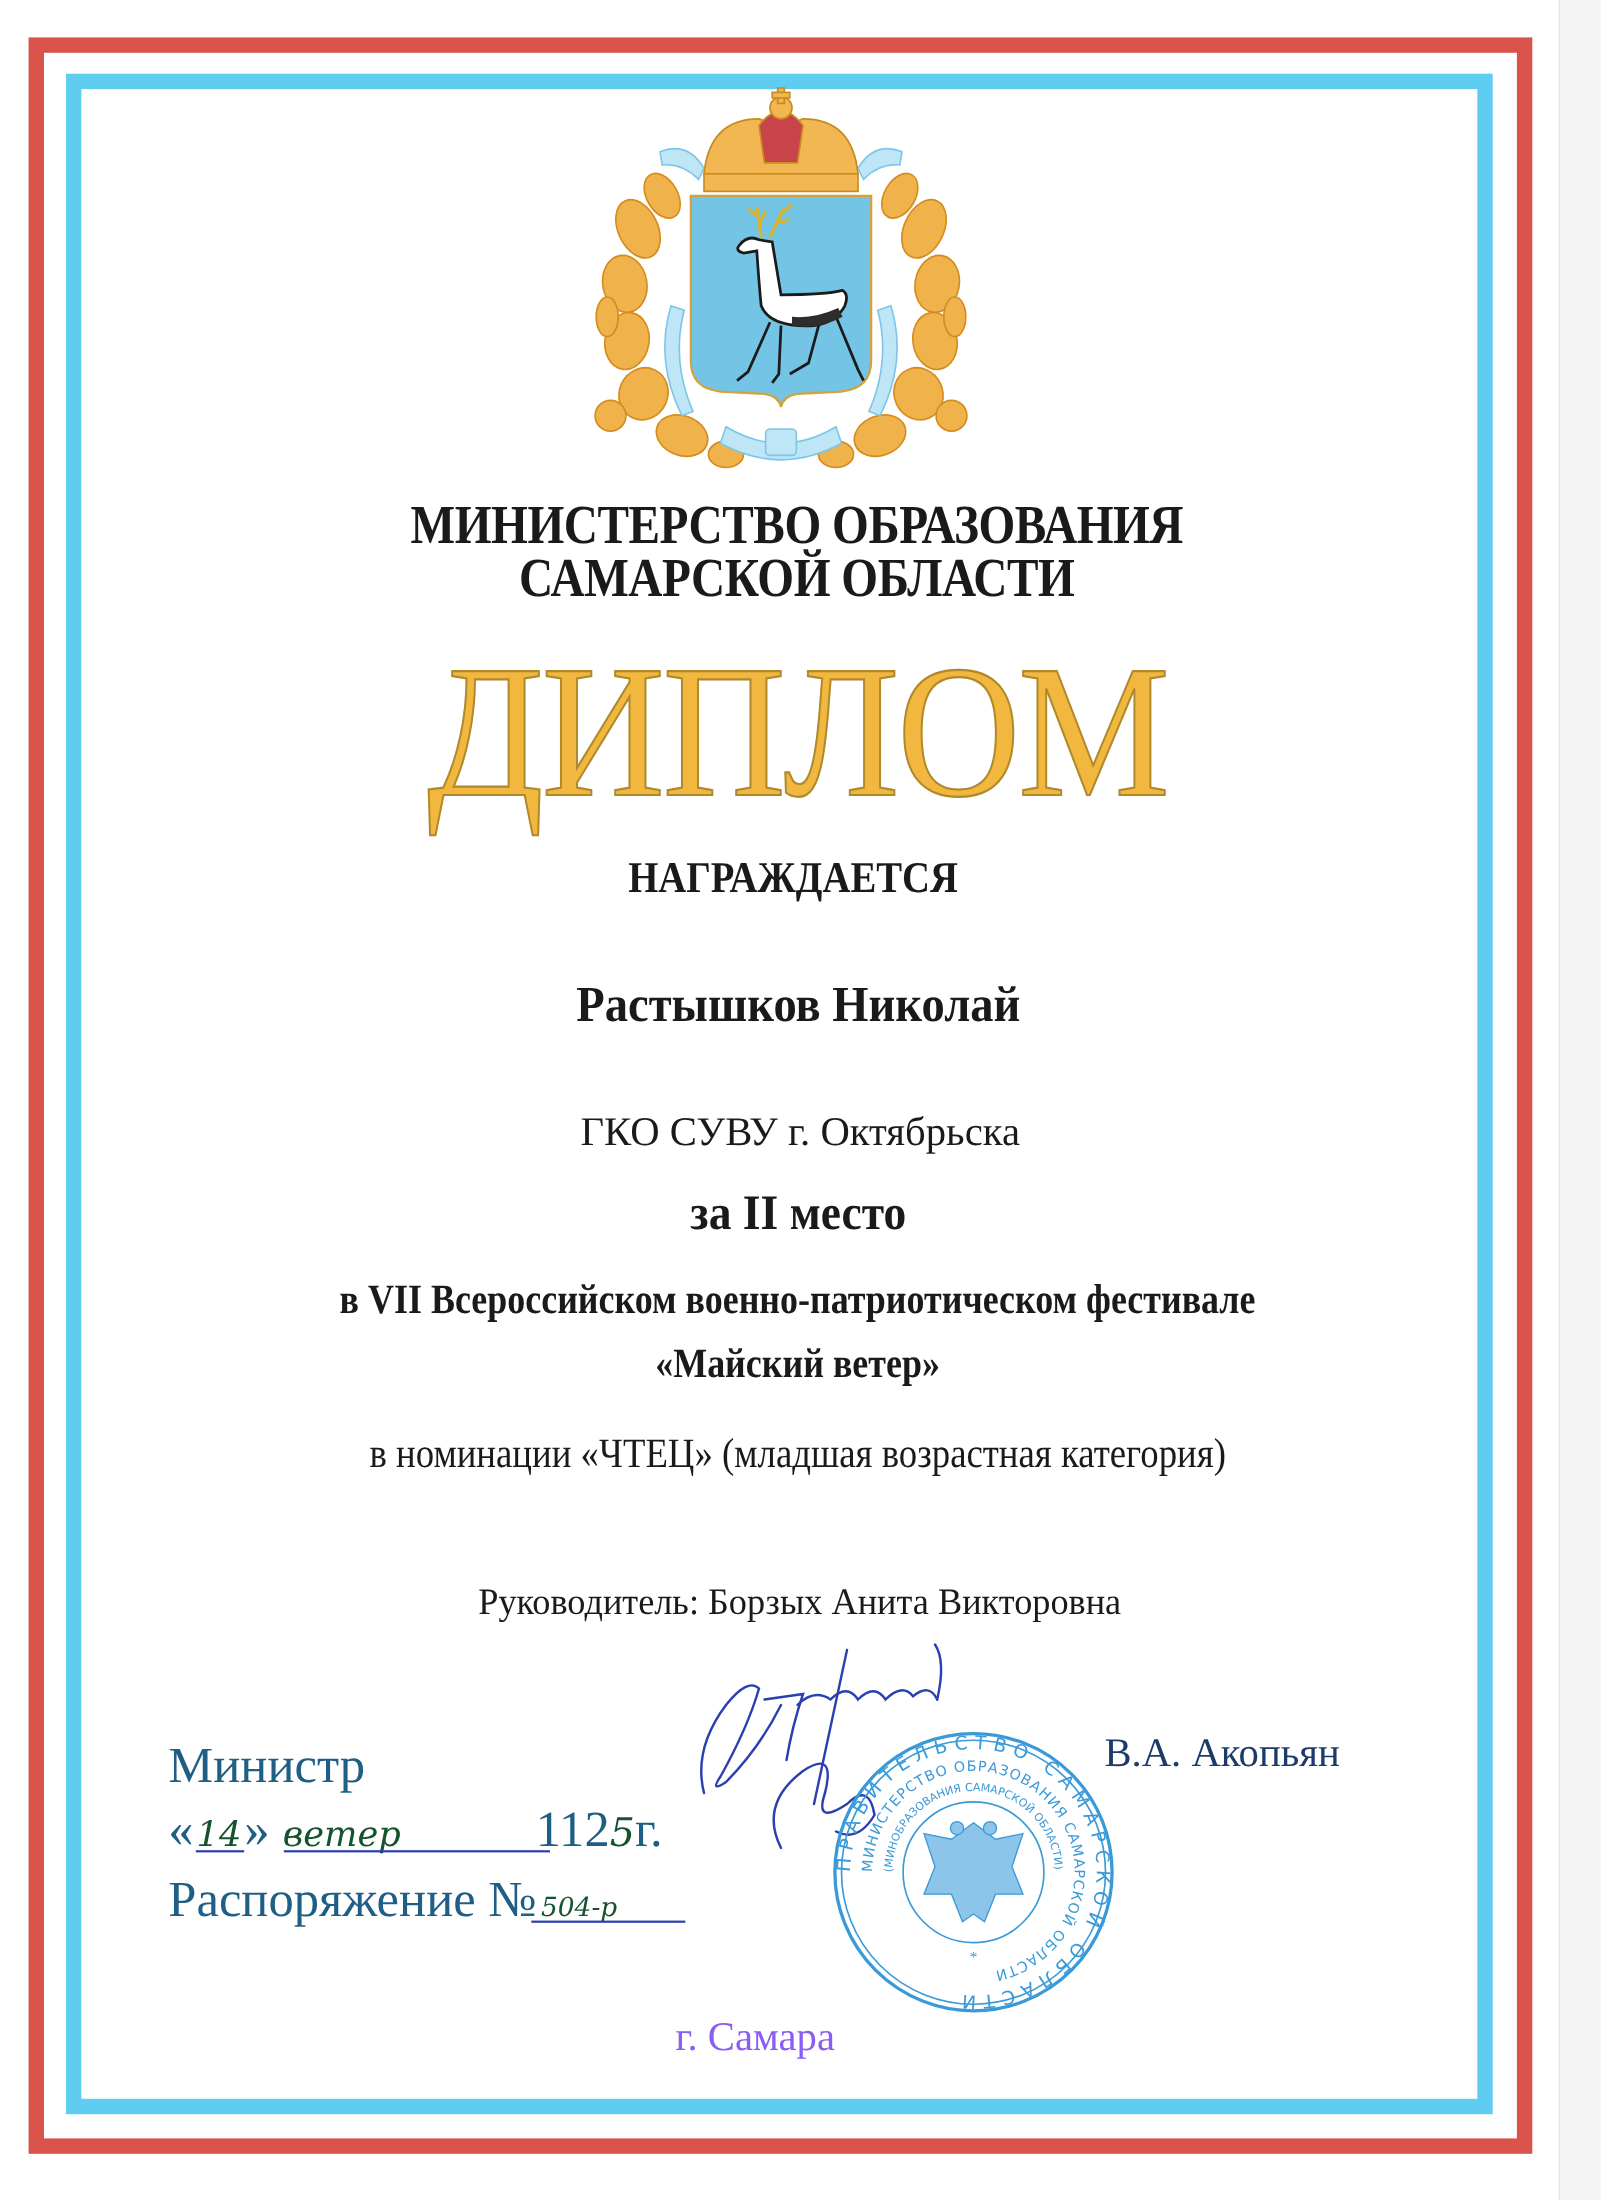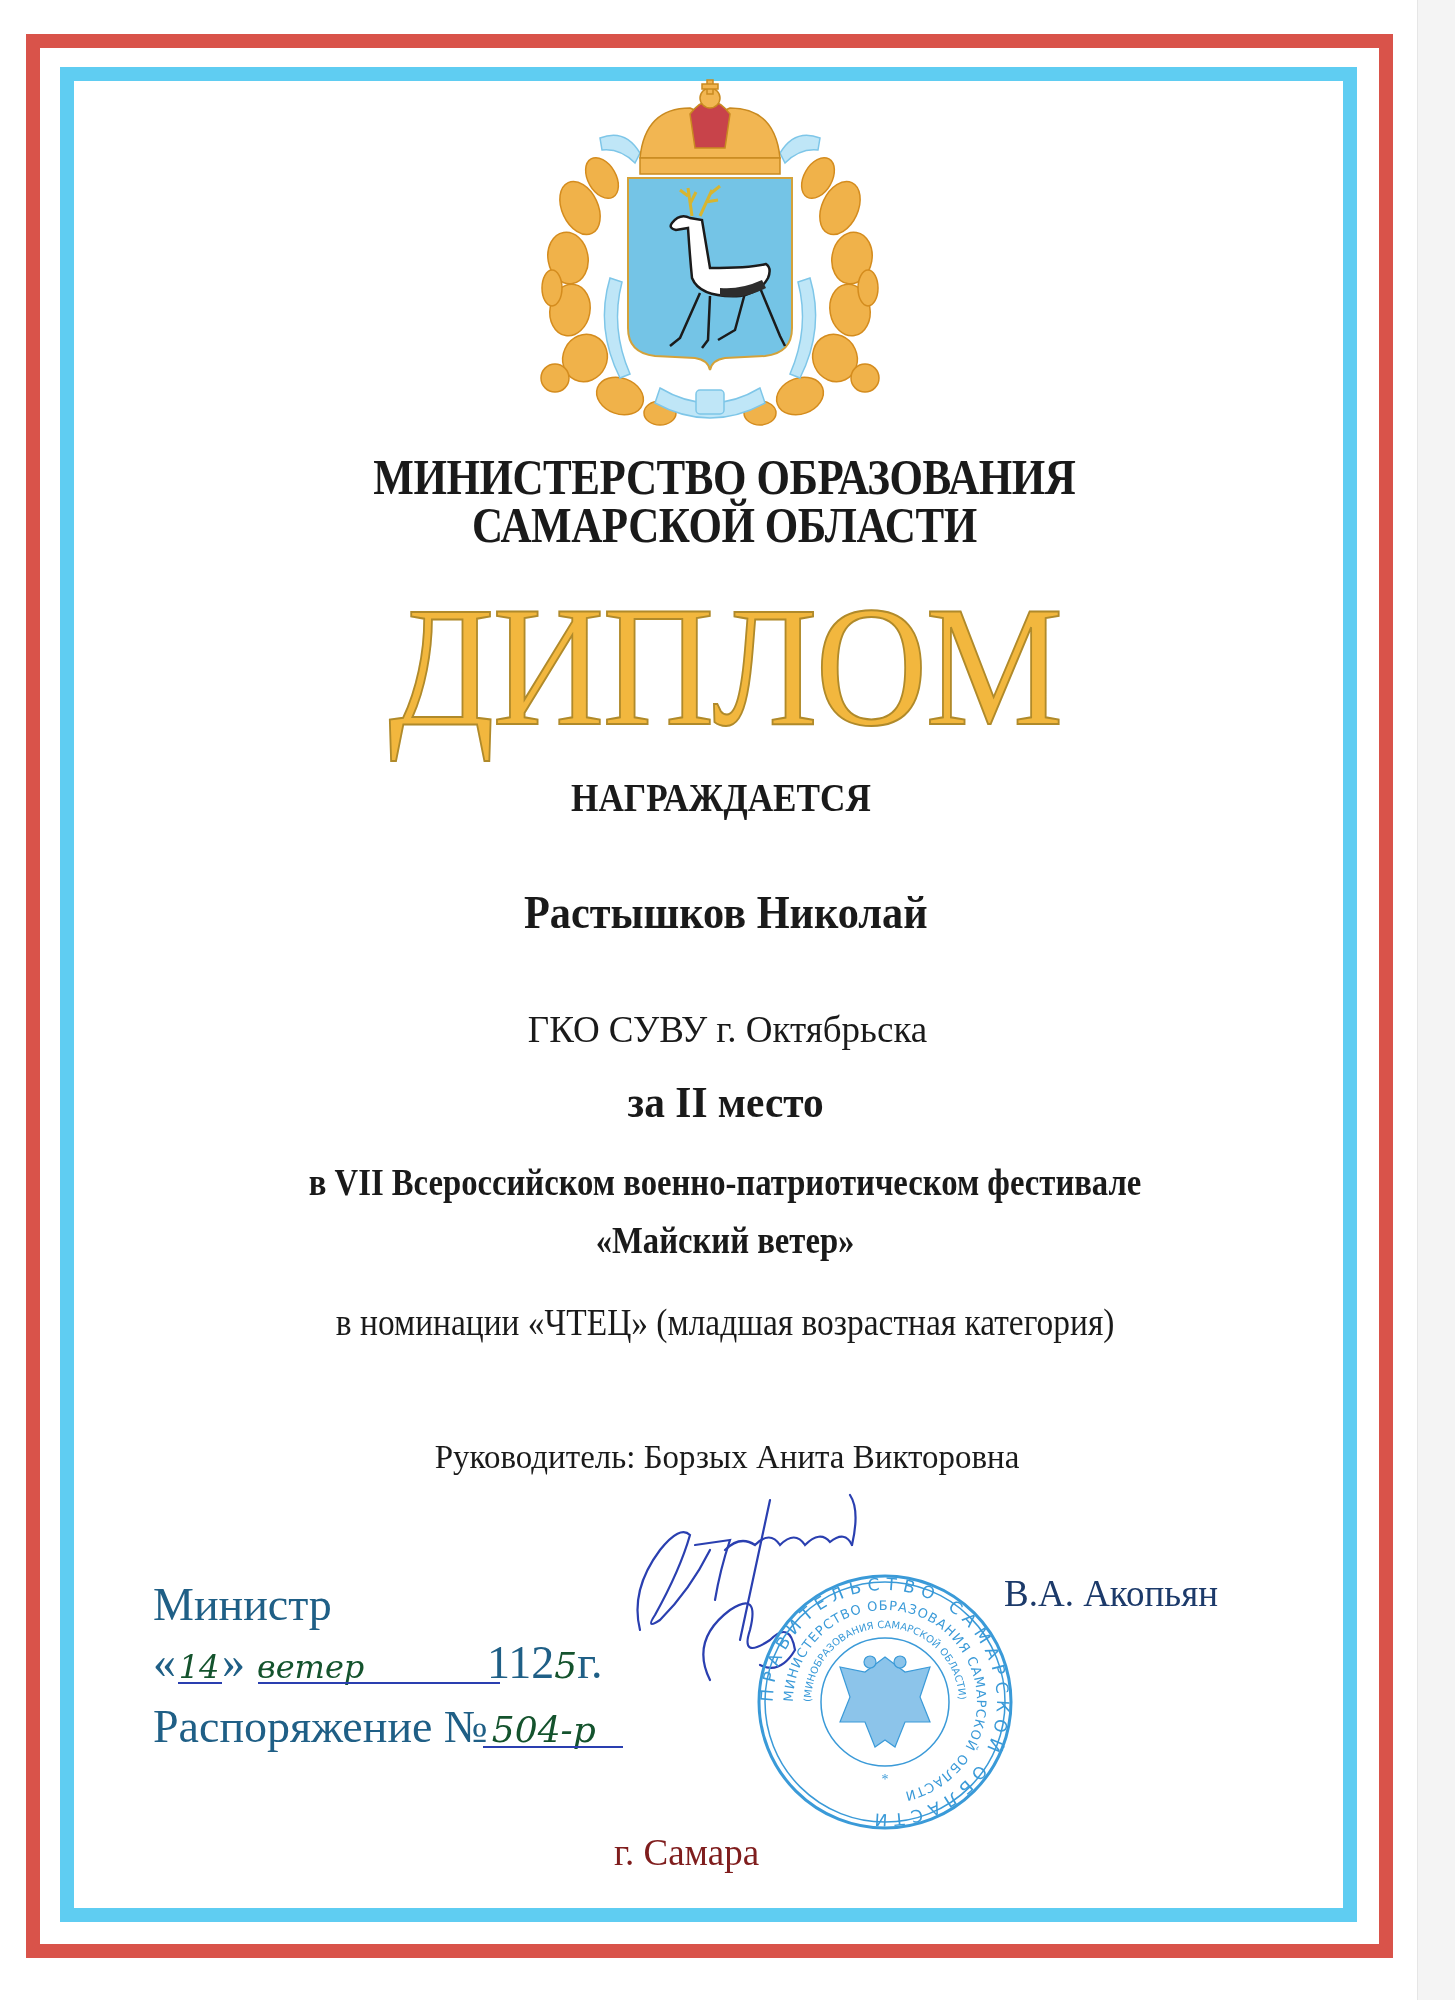--- a/index.html
+++ b/index.html
@@ -42,21 +42,21 @@
   .nom { font-size: 38px; line-height: 38px; transform: scaleX(0.88); transform-origin: 708px 0; }
   .leader { font-size: 34px; line-height: 34px; transform: scaleX(0.97); transform-origin: 711px 0; }
   .abs { position: absolute; white-space: nowrap; }
   .teal { color: #1f5f86; font-size: 46px; line-height: 38px; }
   .navy { color: #1c3a6a; font-size: 37px; line-height: 37px; }
   .hand {
     color: #14532d; font-family: "DejaVu Serif", serif; font-style: italic; font-size: 32px;
     line-height: 32px;
   }
   .uline { position: absolute; height: 2px; background: #2a3fb0; }
-  .city { color: #7f1d1d; font-size: 37px; line-height: 37px; text-align: center; }
+  .city { color: #8b5cf6; font-size: 37px; line-height: 37px; text-align: center; }
   .stamp { position: absolute; left: 755px; top: 1572px; width: 260px; height: 260px; }
   .signature { position: absolute; left: 620px; top: 1490px; width: 280px; height: 200px; }
 </style>
 </head>
 <body>
 
 <div class="paper-edge"></div>
 <div class="frame-red"></div>
 <div class="frame-blue"></div>
 
@@ -144,21 +144,21 @@
 
 <div class="abs" style="left:153px; top:1644px; height:44px;">
   <span class="teal">«</span><span class="hand" style="display:inline-block; width:46px; text-align:center;">14</span><span class="teal">»</span>
   <span class="hand" style="display:inline-block; width:230px; padding-left:8px;">ветер</span><span class="teal">112</span><span class="hand" style="font-size:36px;">5</span><span class="teal">г.</span>
 </div>
 <div class="uline" style="left:178px; top:1682px; width:44px;"></div>
 <div class="uline" style="left:258px; top:1682px; width:242px;"></div>
 
 <div class="abs" style="left:153px; top:1708px;">
   <span class="teal">Распоряжение №</span>
-  <span class="hand" style="font-size:36px;">504-р</span>
+  <span class="hand" style="font-size:24px;">504-р</span>
 </div>
 <div class="uline" style="left:483px; top:1746px; width:140px;"></div>
 
 <svg class="signature" viewBox="0 0 280 200">
   <g fill="none" stroke="#2a3fb0" stroke-width="2.2" stroke-linecap="round">
     <path d="M20 140 Q10 100 40 60 Q60 35 70 45 Q60 80 35 125 Q25 140 40 130 Q70 100 90 60"></path>
     <path d="M75 55 L110 50 Q100 80 95 110"></path>
     <path d="M105 60 Q120 45 135 55 Q150 40 160 55 Q175 40 185 55 Q200 40 210 52 Q225 40 232 55"></path>
     <path d="M232 55 Q240 20 230 5"></path>
     <path d="M90 190 Q70 150 110 120 Q140 100 130 140 Q120 170 150 150 Q170 130 175 160 Q160 185 140 175"></path>

